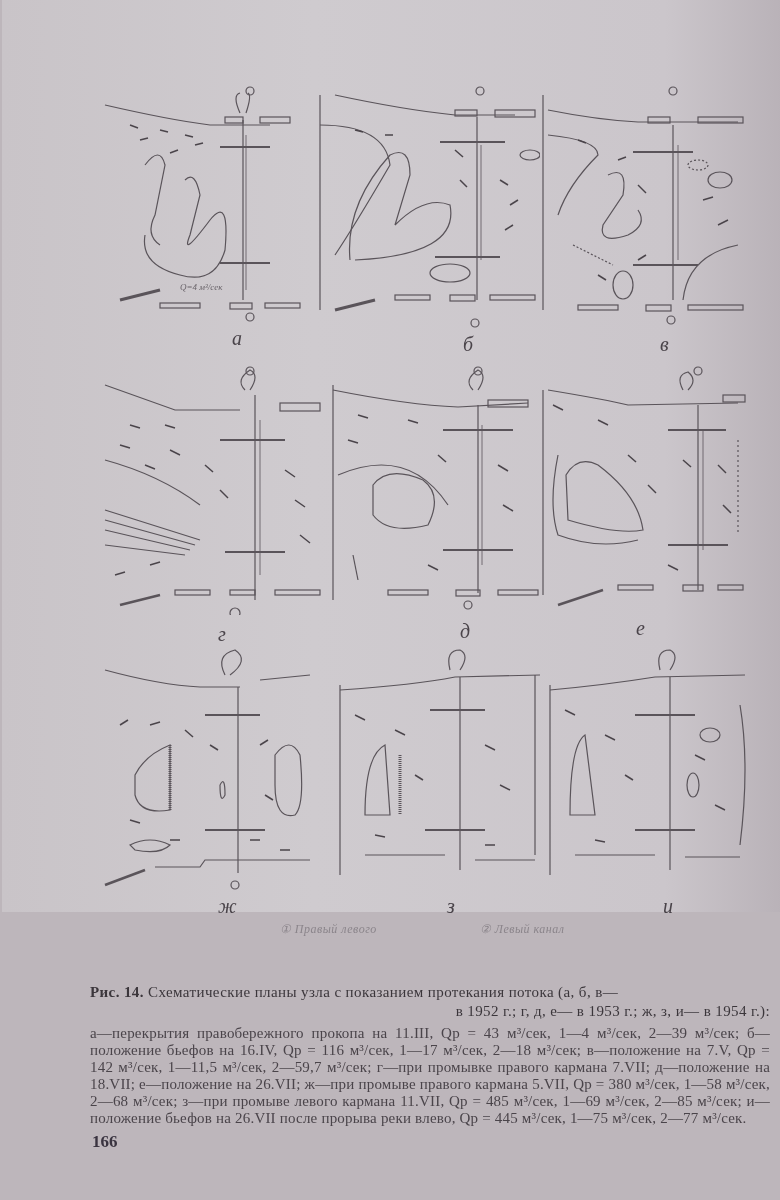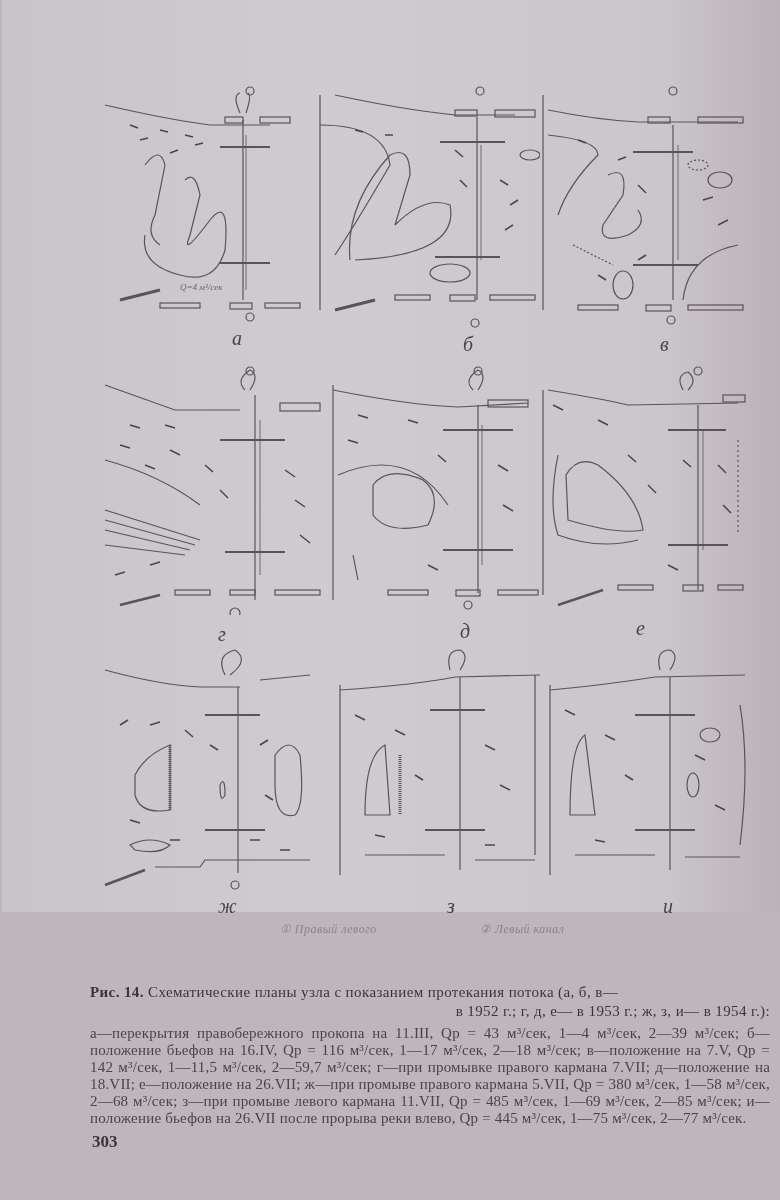--- a/index.html
+++ b/index.html
@@ -328,14 +328,14 @@
 
   <div class="caption">
     <div class="cap-title">
       <b>Рис. 14.</b>
       <span>Схематические планы узла с показанием протекания потока (а, б, в—</span>
       <span class="center">в 1952 г.; г, д, е— в 1953 г.; ж, з, и— в 1954 г.):</span>
     </div>
     <div class="cap-body">а—перекрытия правобережного прокопа на 11.III, Qр = 43 м³/сек, 1—4 м³/сек, 2—39 м³/сек; б—положение бьефов на 16.IV, Qр = 116 м³/сек, 1—17 м³/сек, 2—18 м³/сек; в—положение на 7.V, Qр = 142 м³/сек, 1—11,5 м³/сек, 2—59,7 м³/сек; г—при промывке правого кармана 7.VII; д—положение на 18.VII; е—положение на 26.VII; ж—при промыве правого кармана 5.VII, Qр = 380 м³/сек, 1—58 м³/сек, 2—68 м³/сек; з—при промыве левого кармана 11.VII, Qр = 485 м³/сек, 1—69 м³/сек, 2—85 м³/сек; и—положение бьефов на 26.VII после прорыва реки влево, Qр = 445 м³/сек, 1—75 м³/сек, 2—77 м³/сек.</div>
   </div>
 
-  <div class="page-num">303</div>
+  <div class="page-num">166</div>
 </div>
 
 </body></html>

